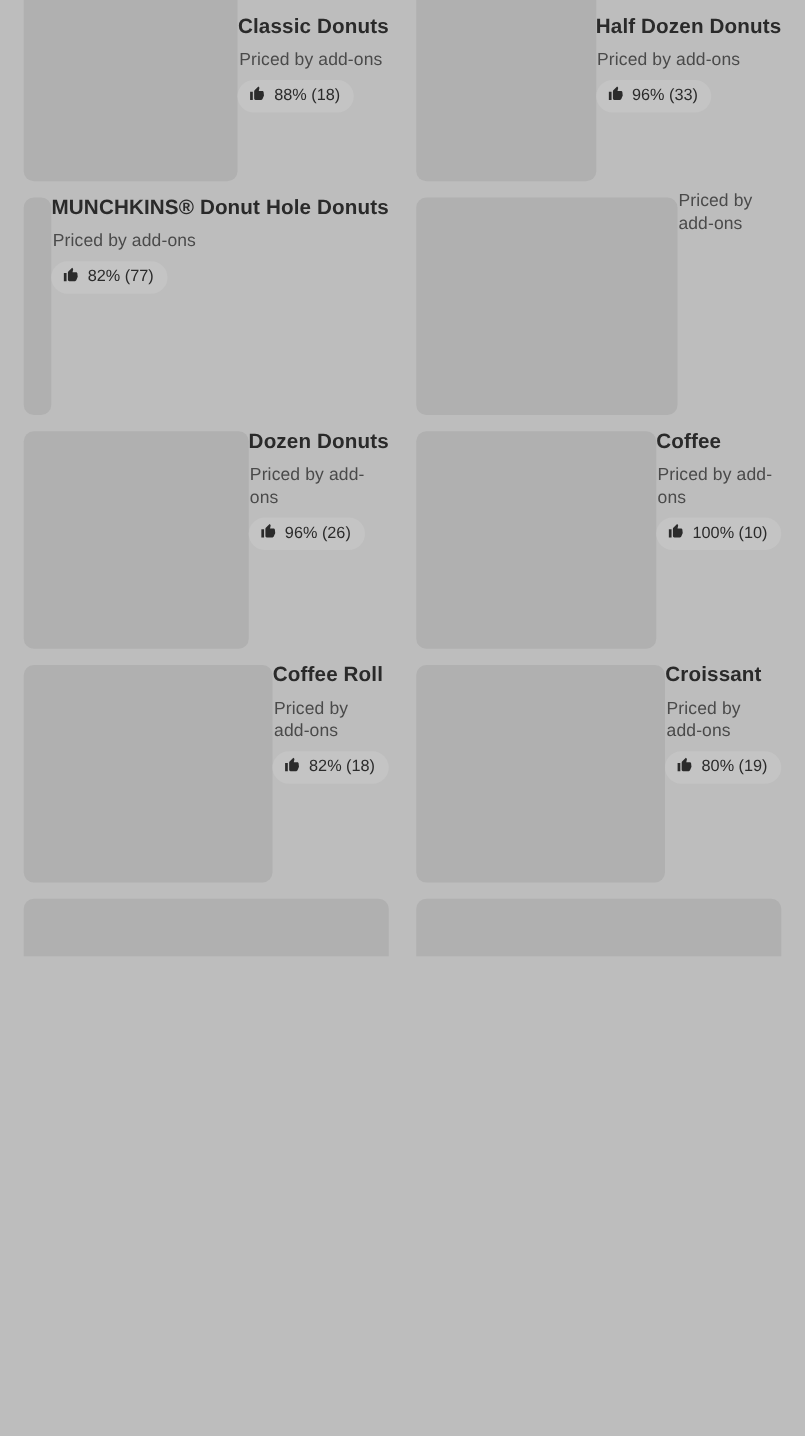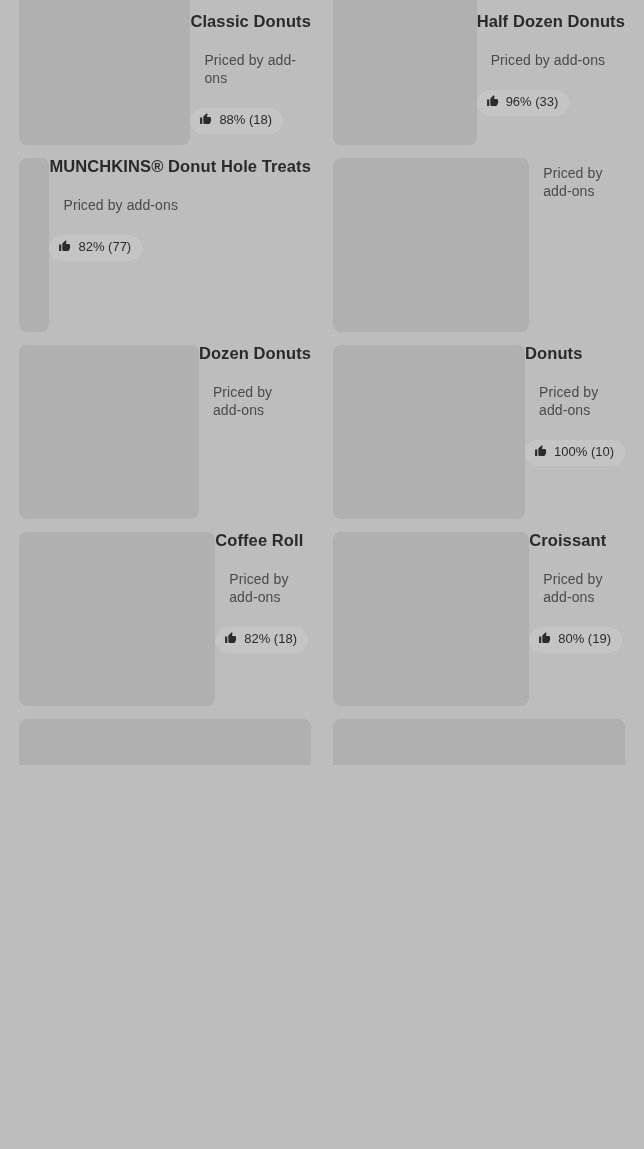--- a/index.html
+++ b/index.html
@@ -59,21 +59,21 @@
     padding-top: 11px;
     font-size: 16.5px;
     line-height: 21px;
     font-weight: 700;
     color: #2a2a2a;
     letter-spacing: 0.1px;
     white-space: nowrap;
   }
 
   .card-subtitle {
-    margin: 14px;
+    margin: 1px;
     padding-top: 5px;
     font-size: 14px;
     line-height: 18px;
     font-weight: 400;
     color: #4a4a4a;
     letter-spacing: 0.1px;
   }
 
   .rating-row {
     padding-top: 7px;
@@ -155,21 +155,21 @@
           </span>
           <span class="rating-text">96% (33)</span>
         </span>
       </div>
     </div>
   </div>
 
   <div class="menu-card row-2">
     <div class="card-thumb"></div>
     <div class="card-body">
-      <div class="card-title">MUNCHKINS® Donut Hole Treats</div>
+      <div class="card-title">MUNCHKINS® Donut Hole Donuts</div>
       <div class="card-subtitle">Priced by add-ons</div>
       <div class="rating-row">
         <span class="rating-pill">
           <span class="thumb-icon">
             <svg viewBox="0 0 24 24" aria-hidden="true">
                 <path d="M2 10h4v12H2zM22 11c0-1.1-.9-2-2-2h-5.2l.9-4.3.03-.3c0-.4-.17-.8-.44-1.07L14.2 2.3 8.6 7.9c-.37.37-.6.88-.6 1.44V20c0 1.1.9 2 2 2h8.5c.83 0 1.54-.5 1.84-1.22l2.02-4.72c.09-.23.14-.47.14-.73z"></path>
               </svg>
           </span>
           <span class="rating-text">82% (77)</span>
         </span>
@@ -182,27 +182,37 @@
     <div class="card-body">
       <div class="card-subtitle">Priced by add-ons</div>
     </div>
   </div>
 
   <div class="menu-card row-3">
     <div class="card-thumb"></div>
     <div class="card-body">
       <div class="card-title">Dozen Donuts</div>
       <div class="card-subtitle">Priced by add-ons</div>
+      <div class="rating-row">
+        <span class="rating-pill">
+          <span class="thumb-icon">
+            <svg viewBox="0 0 24 24" aria-hidden="true">
+                <path d="M2 10h4v12H2zM22 11c0-1.1-.9-2-2-2h-5.2l.9-4.3.03-.3c0-.4-.17-.8-.44-1.07L14.2 2.3 8.6 7.9c-.37.37-.6.88-.6 1.44V20c0 1.1.9 2 2 2h8.5c.83 0 1.54-.5 1.84-1.22l2.02-4.72c.09-.23.14-.47.14-.73z"></path>
+              </svg>
+          </span>
+          <span class="rating-text">96% (26)</span>
+        </span>
+      </div>
     </div>
   </div>
 
   <div class="menu-card row-3">
     <div class="card-thumb"></div>
     <div class="card-body">
-      <div class="card-title">Donuts</div>
+      <div class="card-title">Coffee</div>
       <div class="card-subtitle">Priced by add-ons</div>
       <div class="rating-row">
         <span class="rating-pill">
           <span class="thumb-icon">
             <svg viewBox="0 0 24 24" aria-hidden="true">
                 <path d="M2 10h4v12H2zM22 11c0-1.1-.9-2-2-2h-5.2l.9-4.3.03-.3c0-.4-.17-.8-.44-1.07L14.2 2.3 8.6 7.9c-.37.37-.6.88-.6 1.44V20c0 1.1.9 2 2 2h8.5c.83 0 1.54-.5 1.84-1.22l2.02-4.72c.09-.23.14-.47.14-.73z"></path>
               </svg>
           </span>
           <span class="rating-text">100% (10)</span>
         </span>

